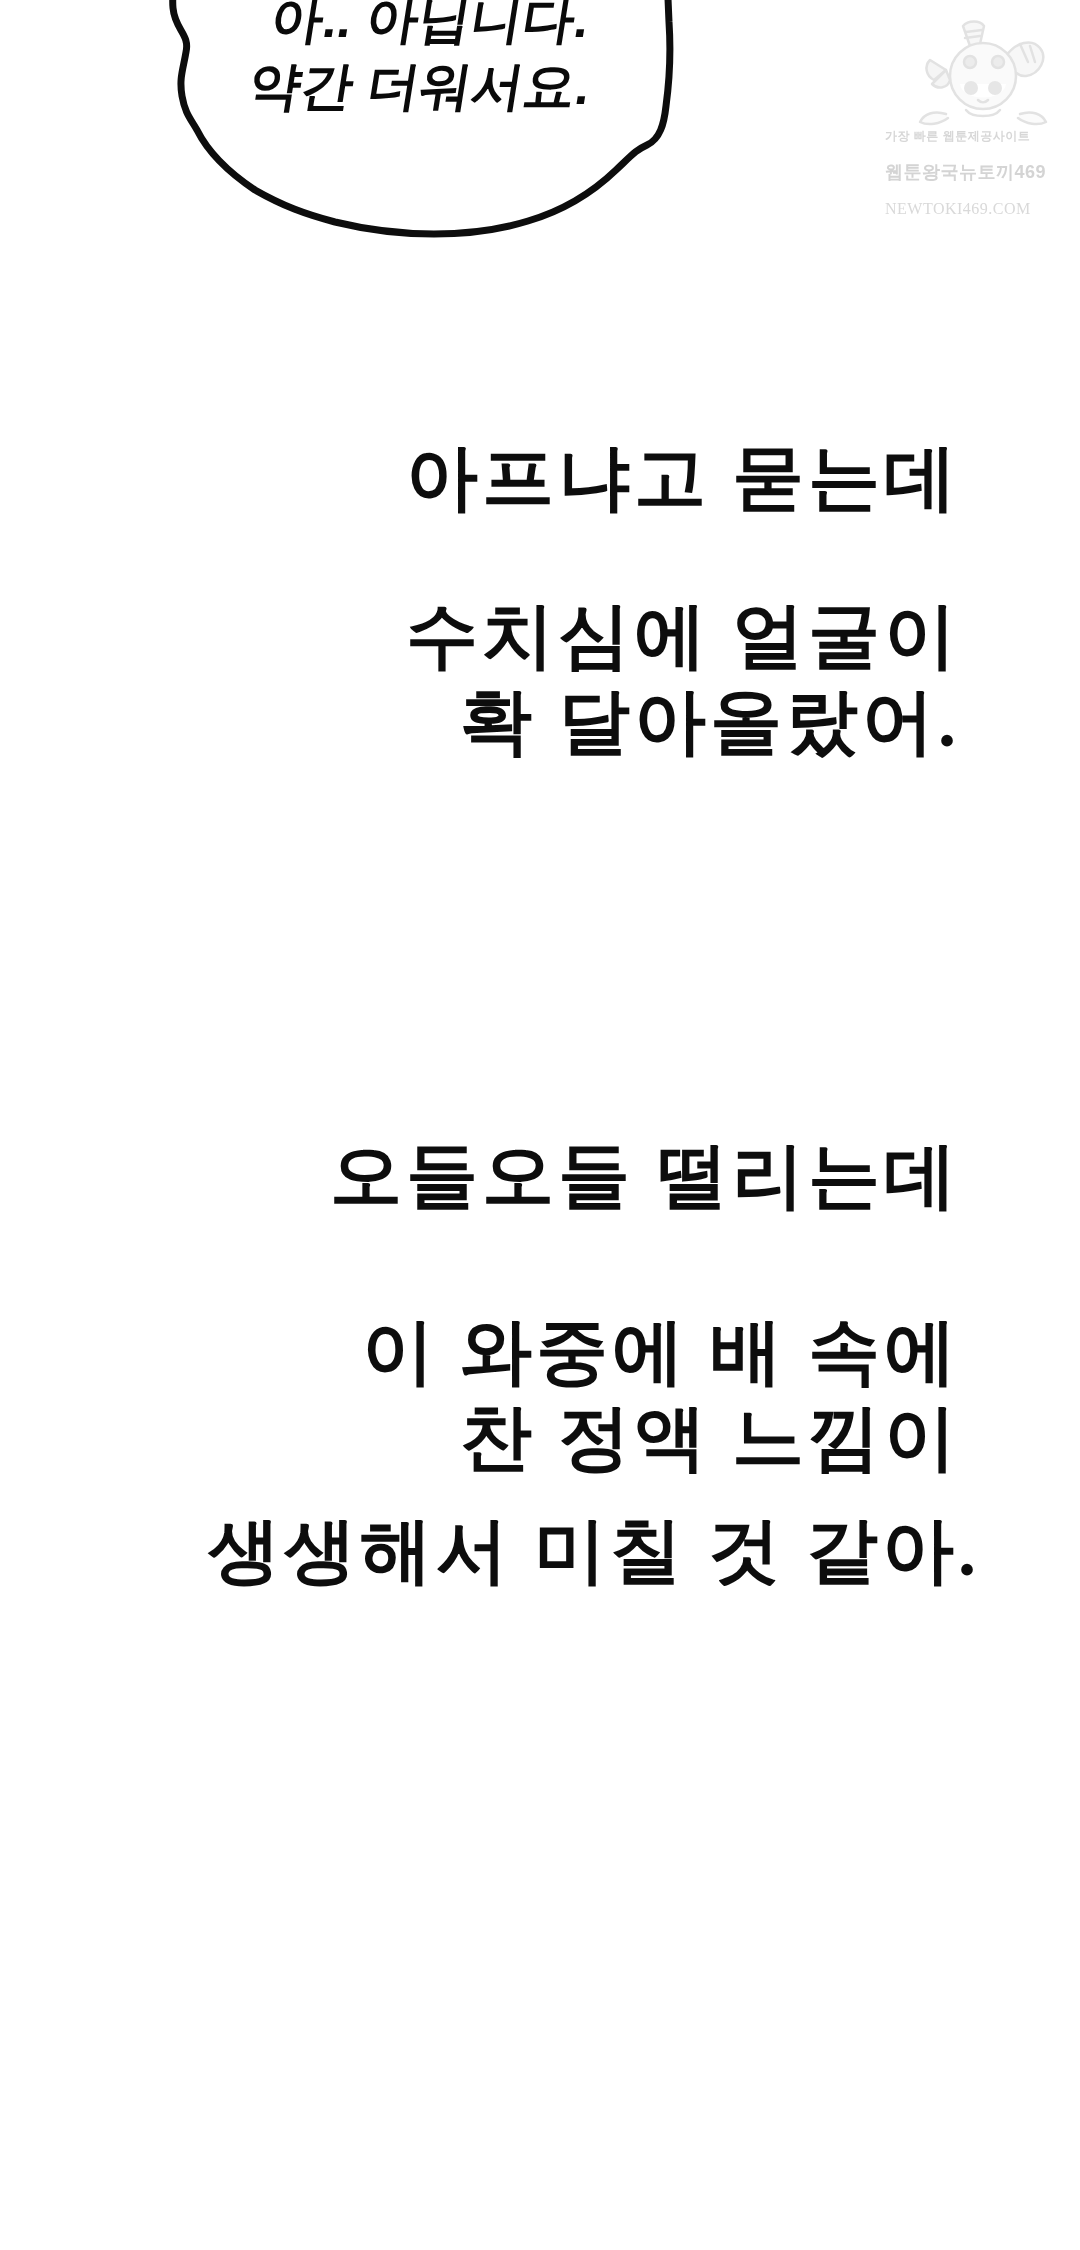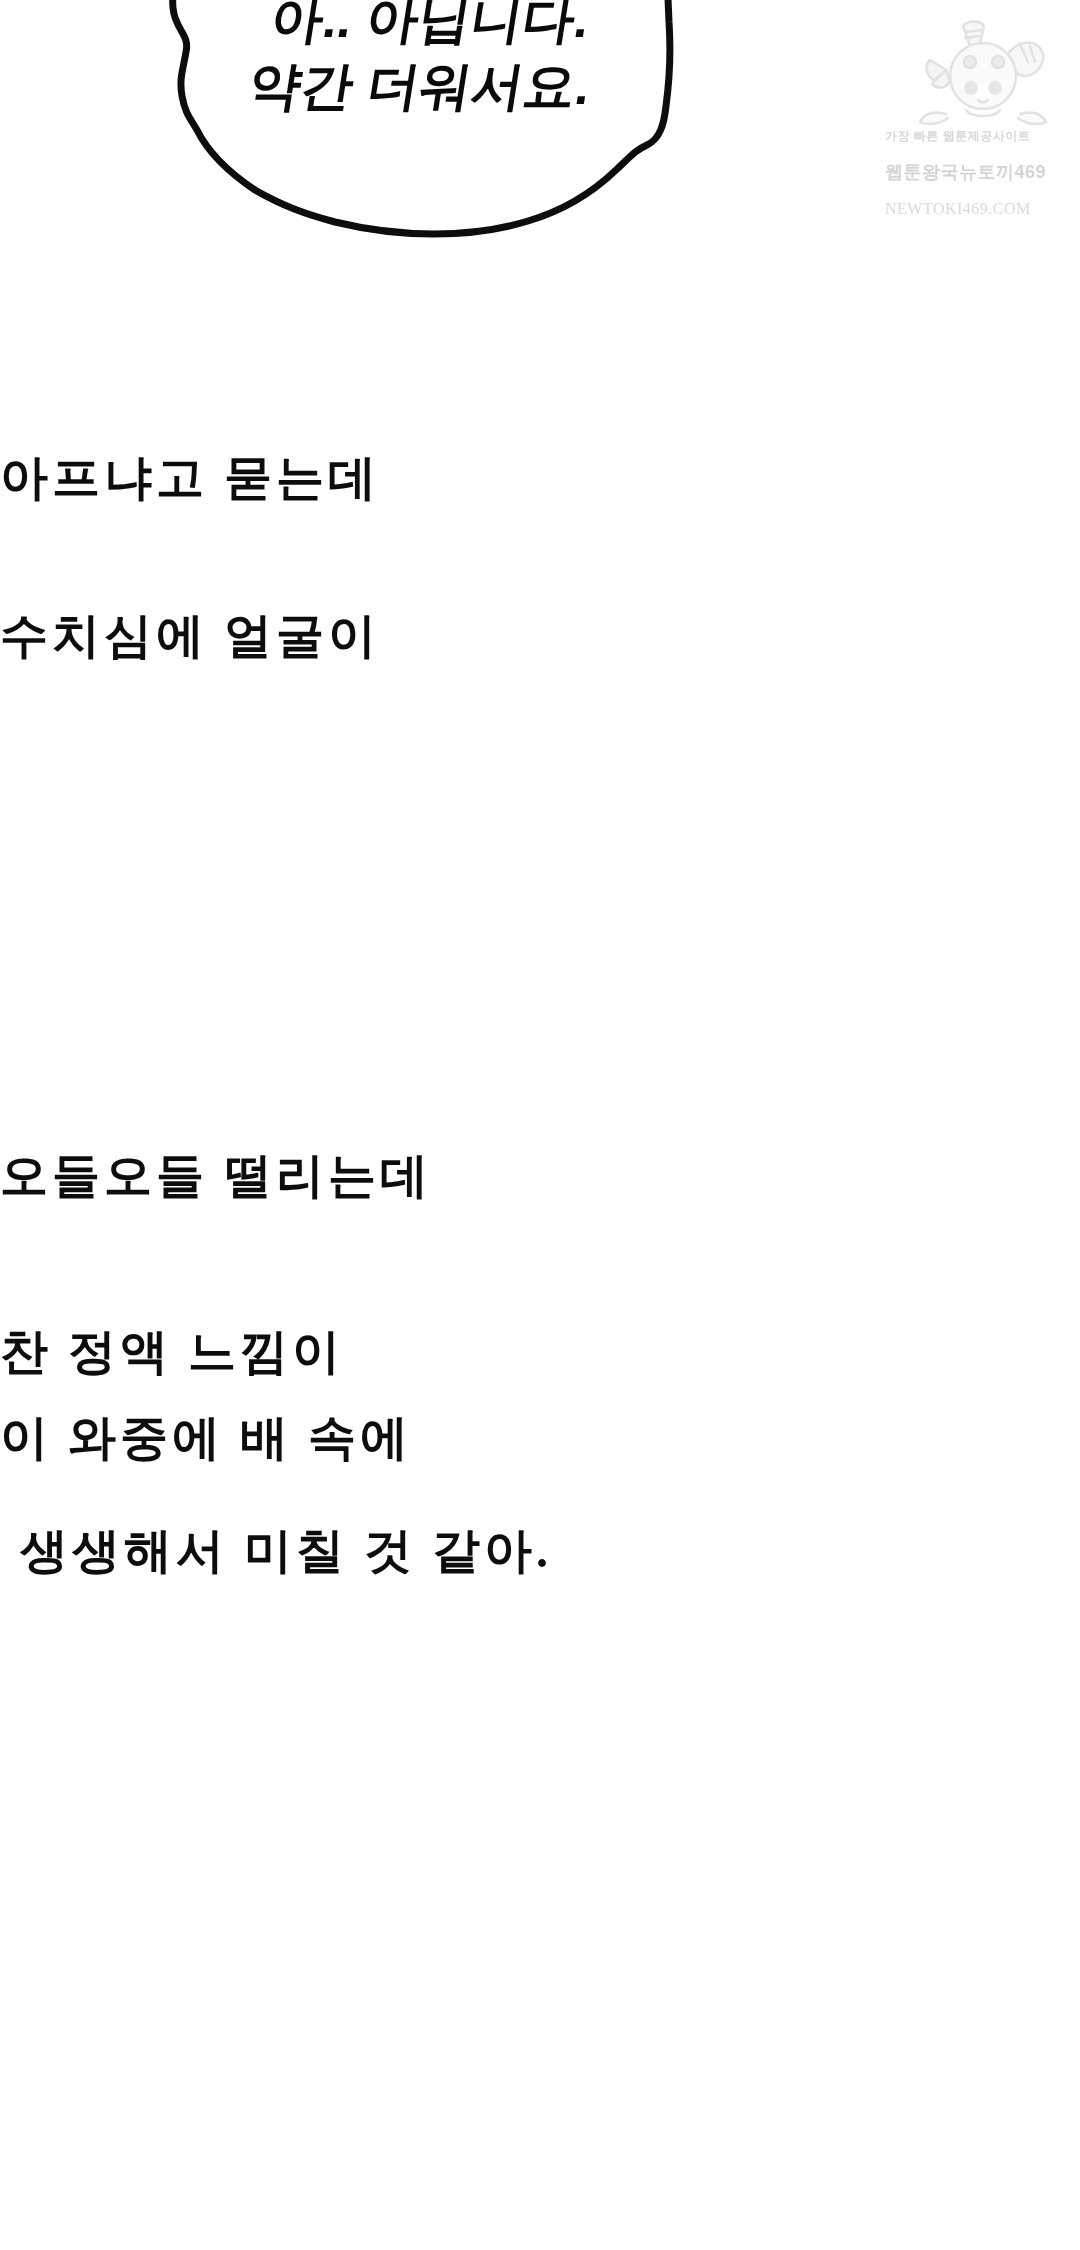--- a/index.html
+++ b/index.html
@@ -70,24 +70,24 @@
     text-shadow: 0 0 1px #ffffff;
     white-space: nowrap;
     margin-top: 16px;
   }
 
   
   .narr-group {
     position: absolute;
     left: 0;
     width: 960px;
-    text-align: left;
+    text-align: right;
     font-family: "Liberation Serif", "DejaVu Serif", serif;
     font-weight: 600;
-    font-size: 48px;
+    font-size: 72px;
     line-height: 86px;
     letter-spacing: 4px;
     color: #0d0d0d;
     white-space: nowrap;
   }
   .g-a { top: 435px; }
   .g-b { top: 593px; }
   .g-c { top: 883px; }
   .g-d { top: 1133px; }
   .g-e { top: 1309px; }
@@ -153,28 +153,29 @@
     <div class="wm-l2">웹툰왕국뉴토끼469</div>
     <div class="wm-l3">NEWTOKI469.COM</div>
   </div>
 
   <div>
     <div class="narr-group g-a">
       <div>아프냐고 묻는데</div>
     </div>
     <div class="narr-group g-b">
       <div>수치심에 얼굴이</div>
+      <div>확 달아올랐어.</div>
     </div>
     <div class="narr-group g-c">
     </div>
     <div class="narr-group g-d">
       <div>오들오들 떨리는데</div>
     </div>
     <div class="narr-group g-e">
+      <div>이 와중에 배 속에</div>
       <div>찬 정액 느낌이</div>
-      <div>이 와중에 배 속에</div>
     </div>
     <div class="narr-group g-f">
       <div>생생해서 미칠 것 같아.</div>
     </div>
   </div>
 
 </div>
 
 </body></html>

